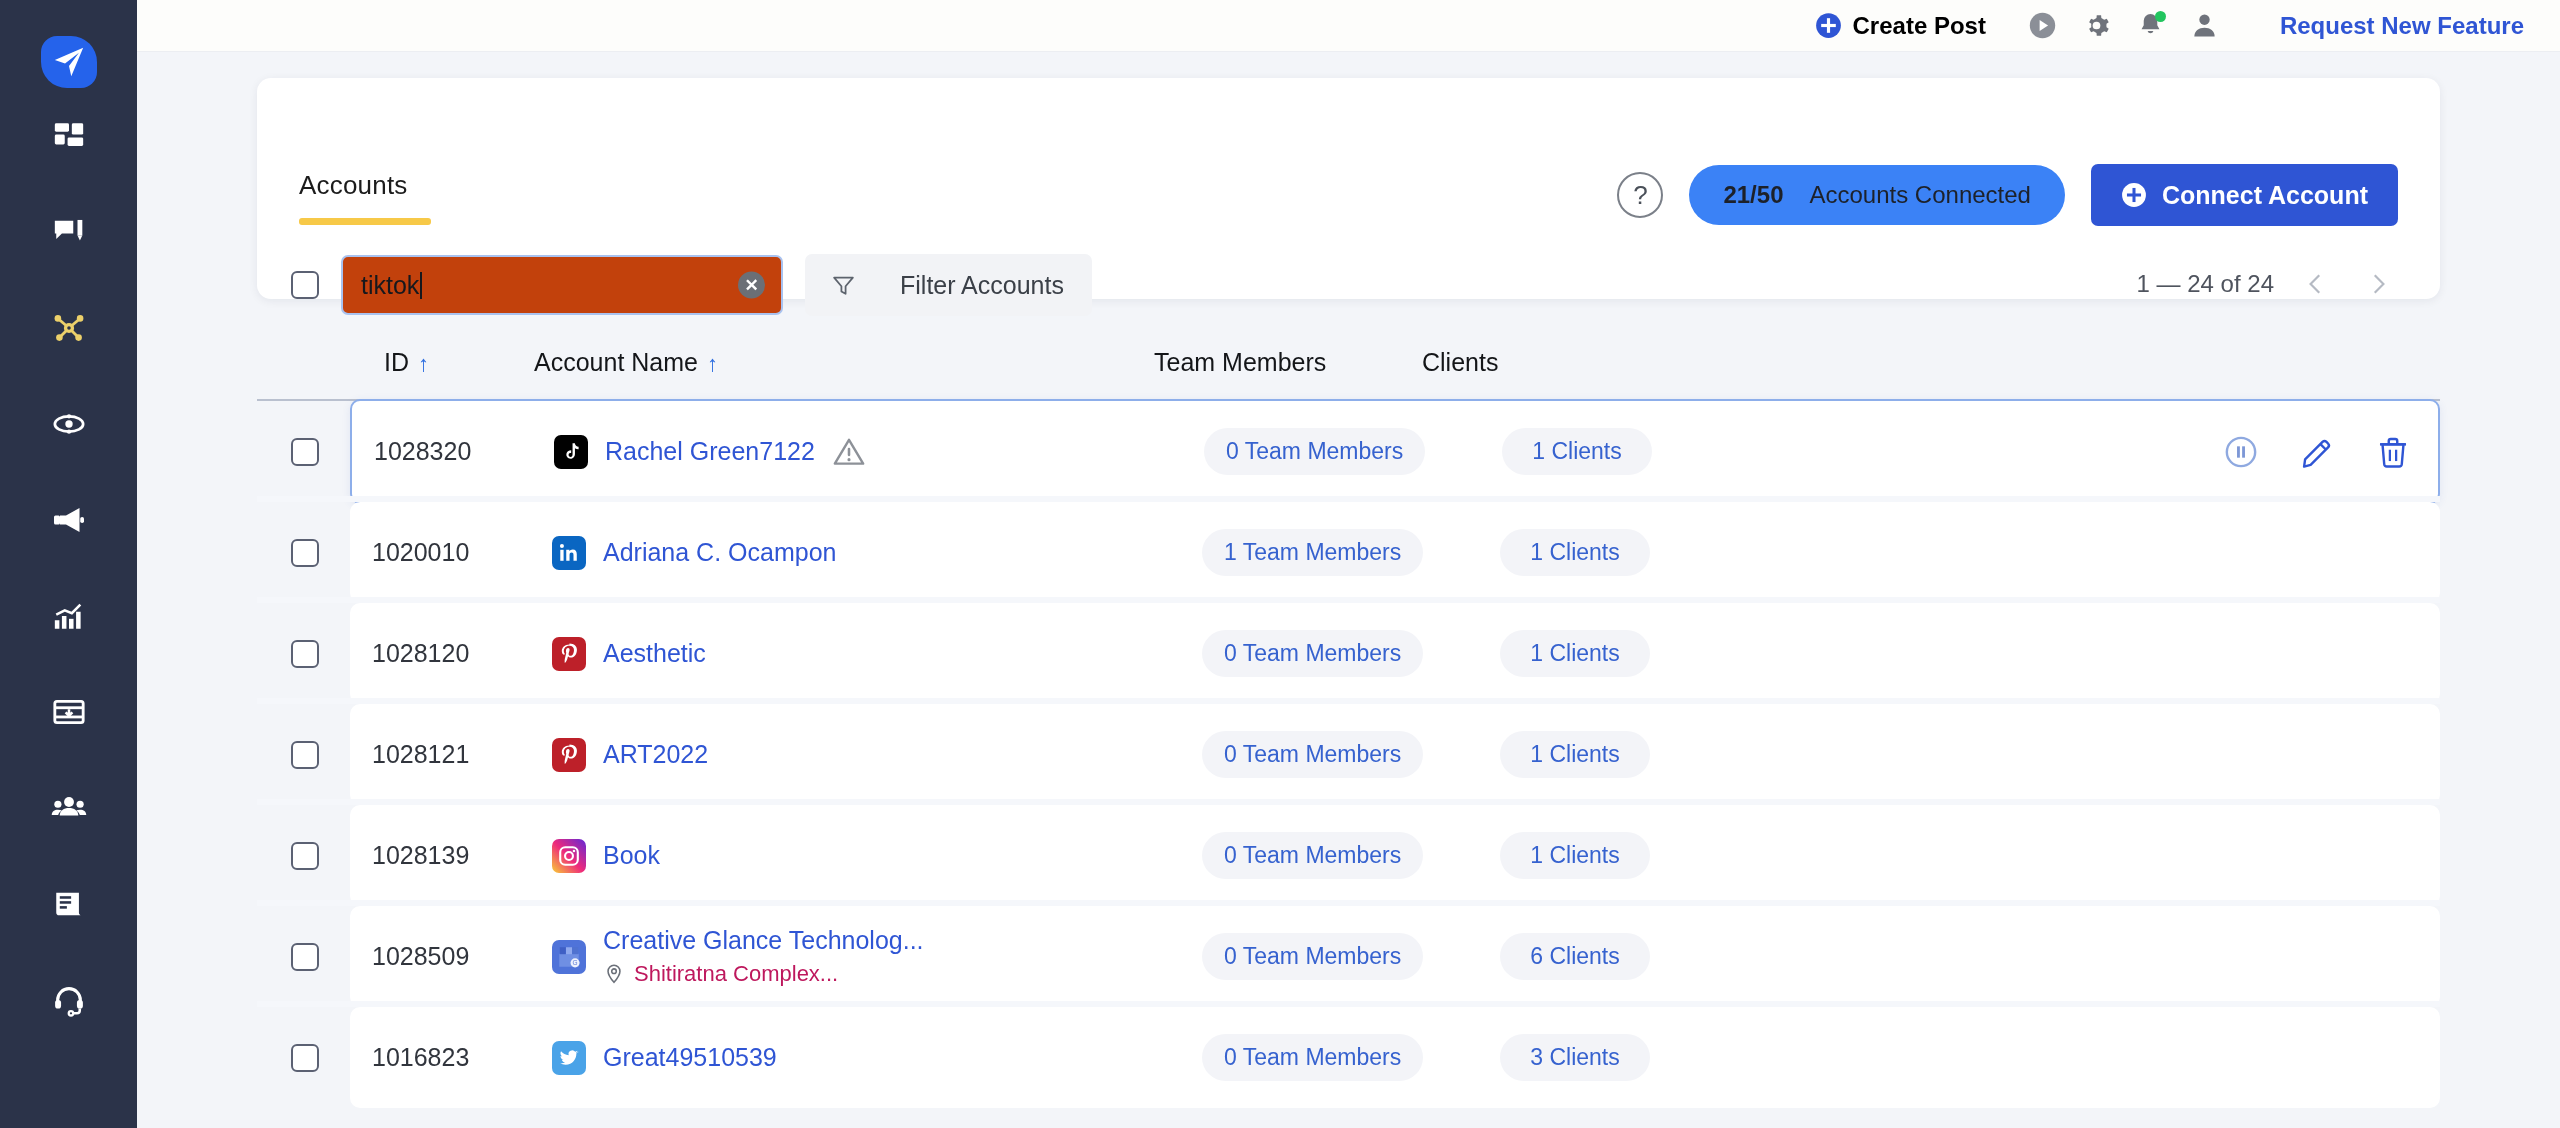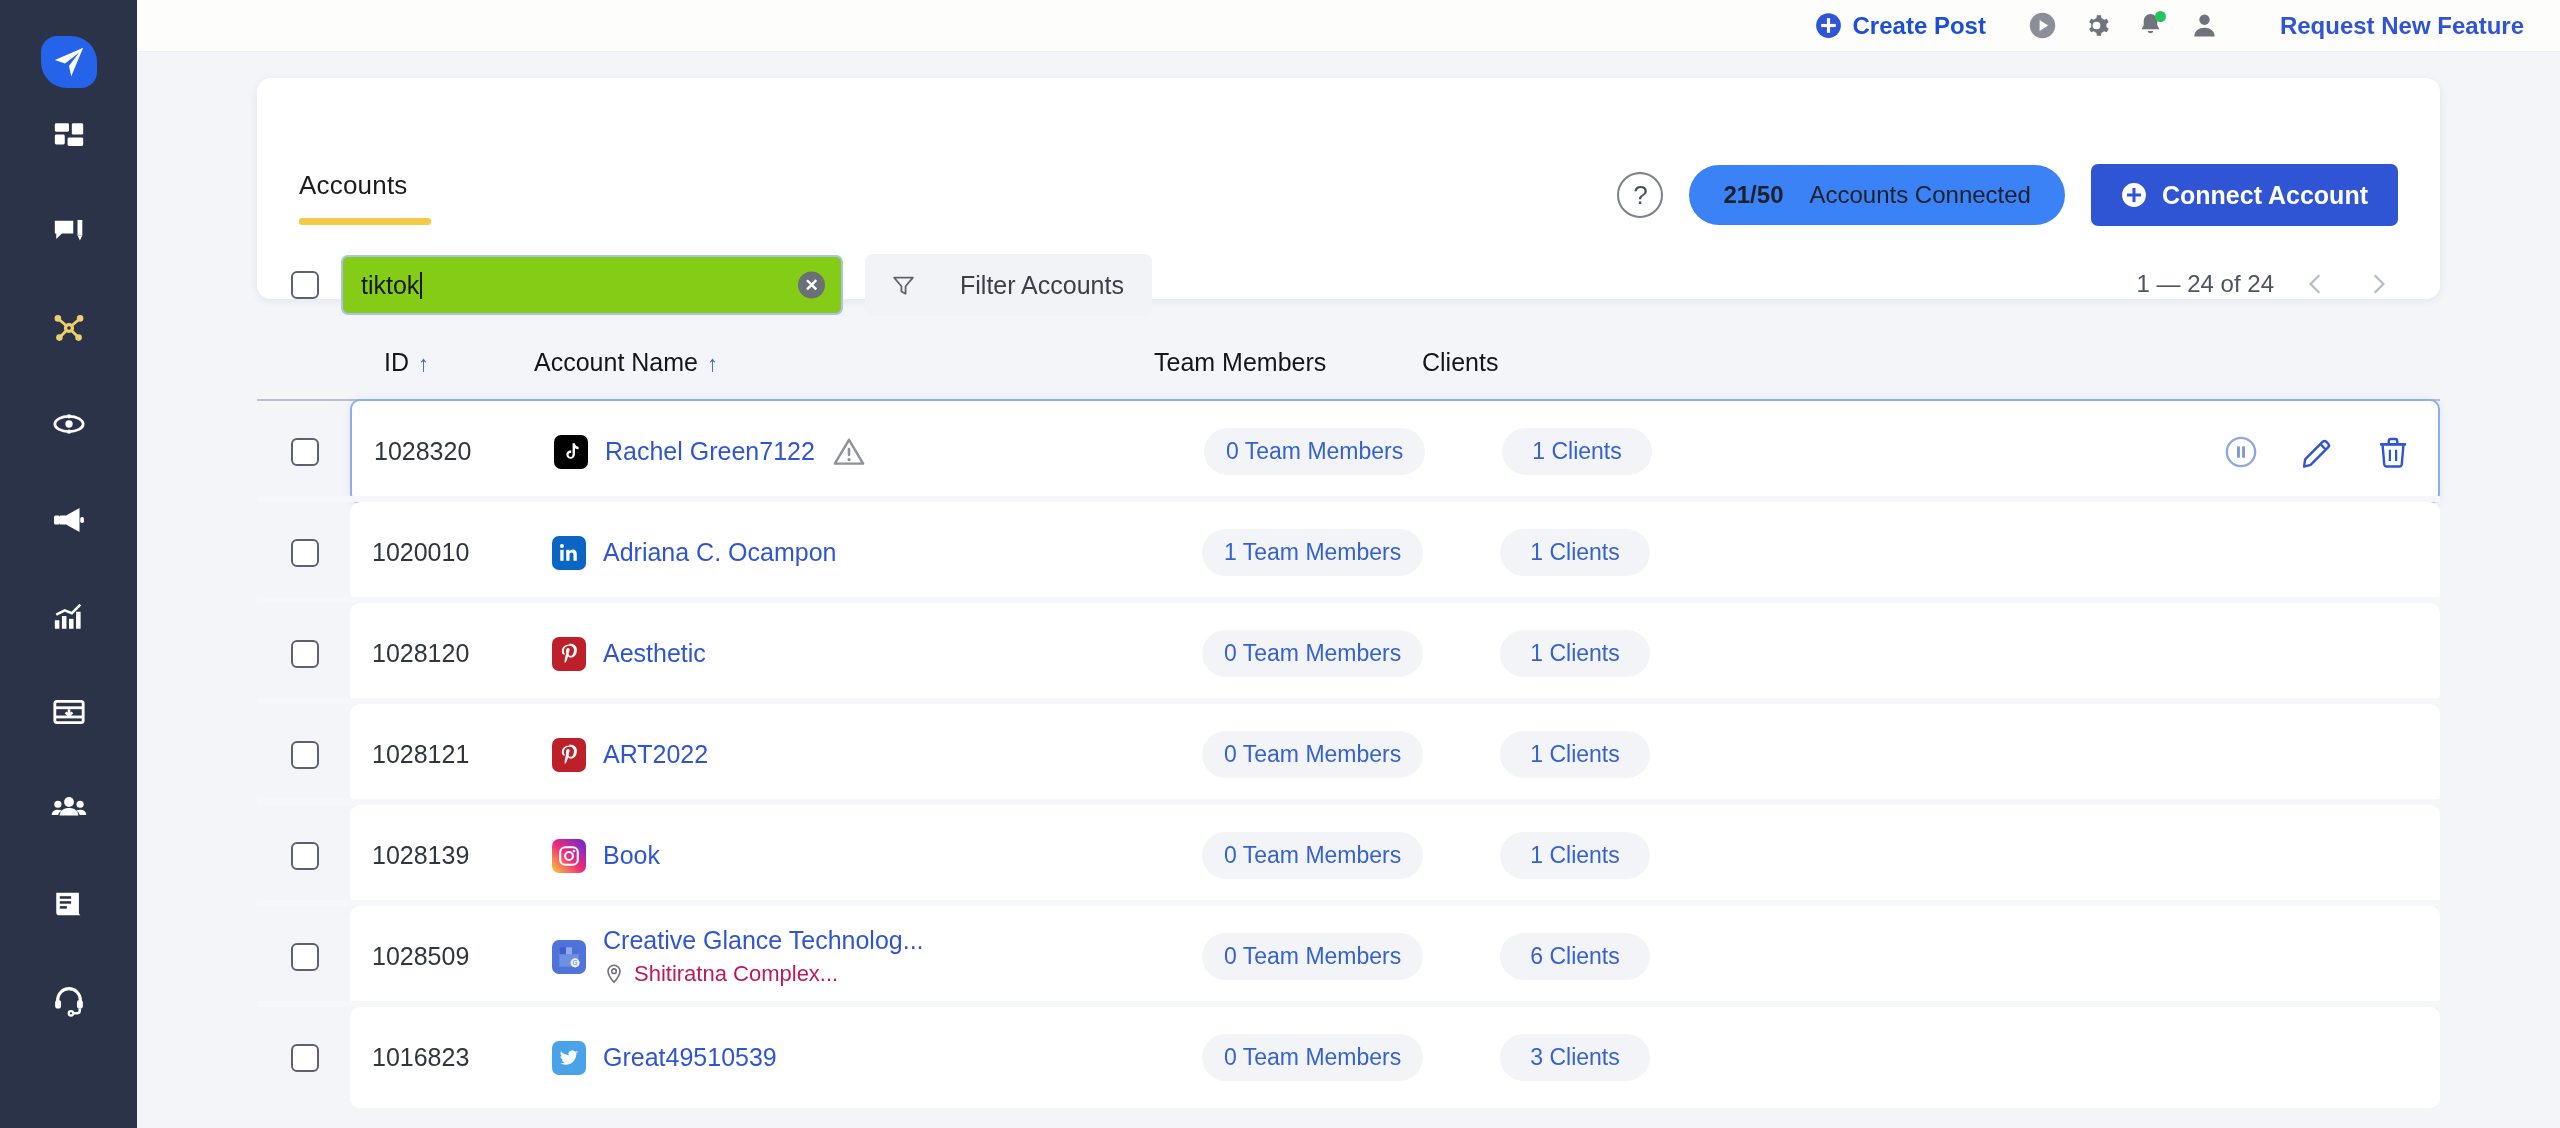--- a/index.html
+++ b/index.html
@@ -34,21 +34,21 @@
   #topbar {
     position: absolute; left: 137px; top: 0;
     width: 2423px; height: 52px;
     background: #fdfdfb;
     display: flex; align-items: center; justify-content: flex-end;
     padding-right: 36px;
     border-bottom: 1px solid #eceef2;
   }
   .create-post {
     display: flex; align-items: center; gap: 11px;
-    color: #1d4ed8; font-size: 24px; font-weight: 600;
+    color: #000000; font-size: 24px; font-weight: 600;
     cursor: pointer; margin-right: 30px;
   }
   .top-icon {
     width: 54px; height: 52px;
     display: flex; align-items: center; justify-content: center;
     cursor: pointer; position: relative;
   }
   .request-feature {
     color: #2f55d4; font-size: 24px; font-weight: 600;
     margin-left: 48px; cursor: pointer;
@@ -87,23 +87,23 @@
   .search-row {
     position: absolute; left: 34px; top: 176px;
     display: flex; align-items: center; gap: 22px;
   }
   .cb {
     width: 28px; height: 28px;
     border: 2px solid #5b6173; border-radius: 6px;
     background: #fff; cursor: pointer; flex: none;
   }
   .search-box {
-    width: 502px; height: 60px;
+    width: 442px; height: 60px;
     border: 2px solid #a9c2ef; border-radius: 7px;
-    background: #84cc16;
+    background: #c2410c;
     display: flex; align-items: center;
     padding: 0 16px 0 18px;
     position: relative;
   }
   .search-text {
     font-size: 25px; color: #16181d;
     line-height: 1; position: relative;
   }
   .caret {
     display: inline-block; width: 2px; height: 27px;

